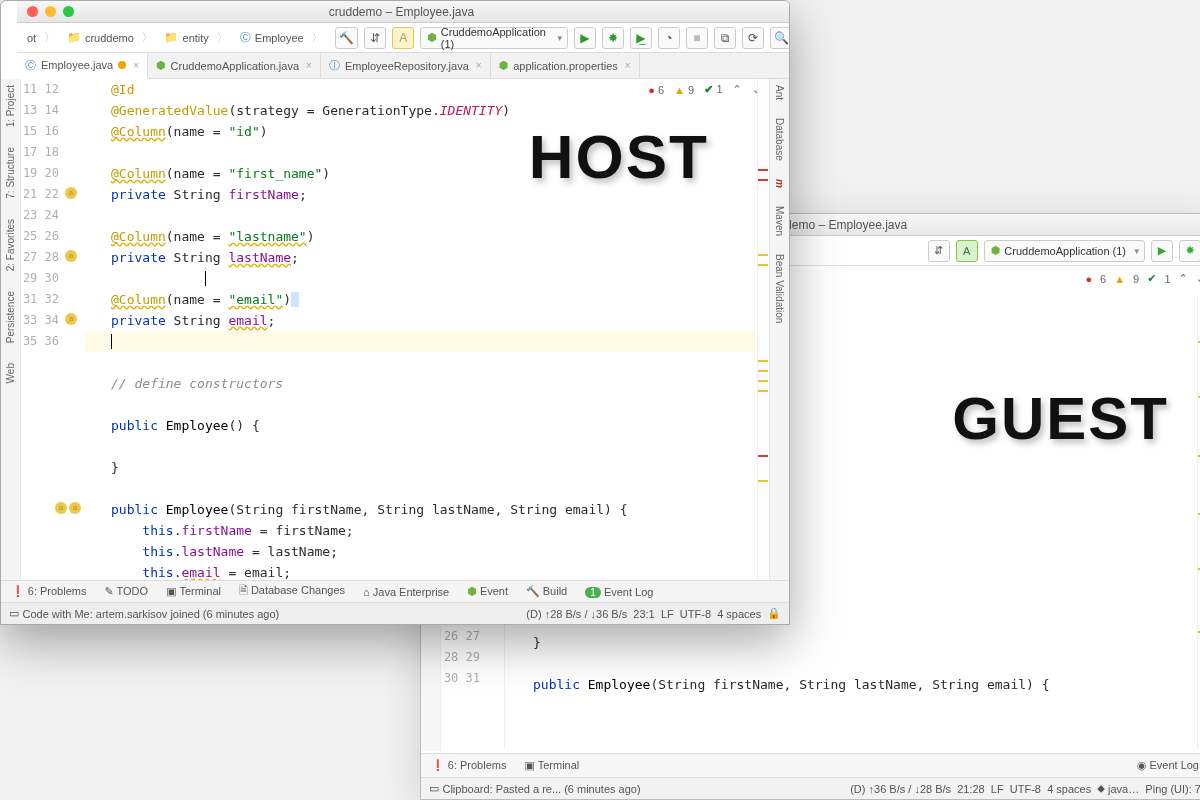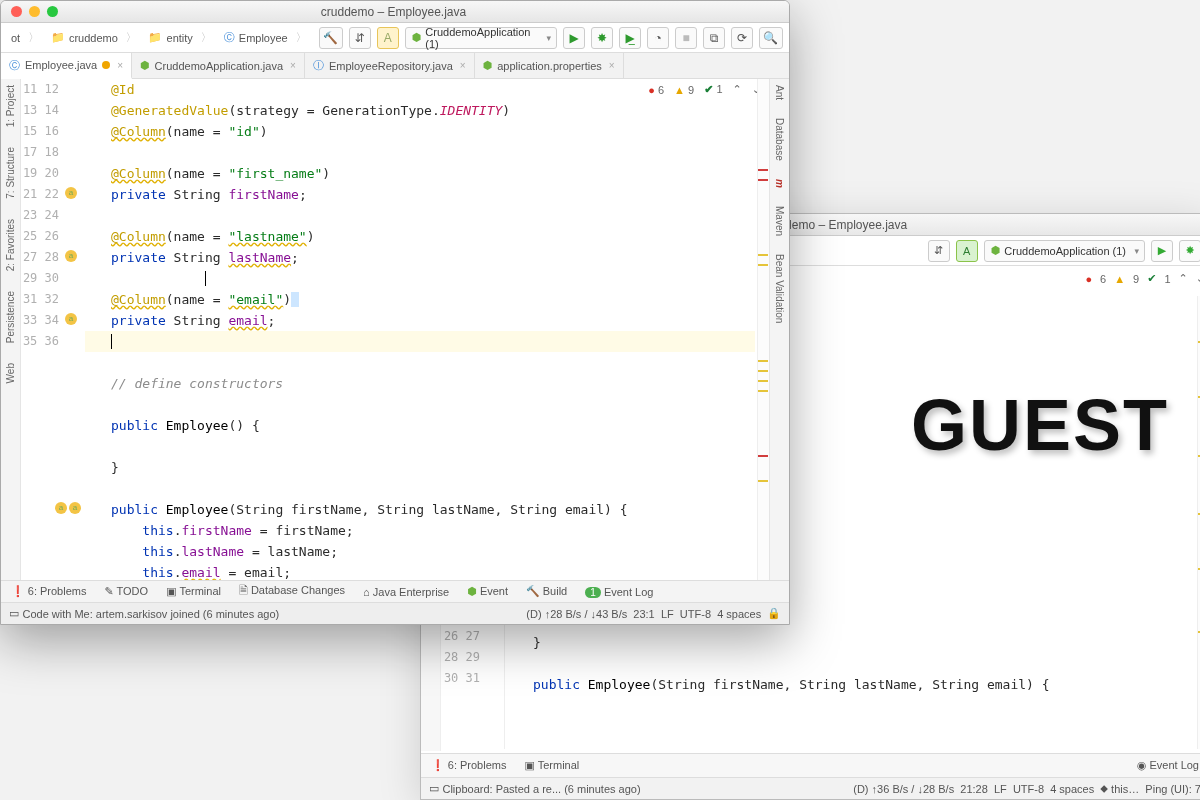--- a/index.html
+++ b/index.html
@@ -59,21 +59,21 @@
 .guest .code {
   position: absolute; left: 48px; right: 0; top: 0; bottom: 0;
   white-space: pre; color: #2b2b2b;
 }
 .guest .insp {
   position: absolute; right: 4px; top: 58px; font-size: 11px; color: #666;
   display:flex; gap:8px; align-items:center;
 }
 .guest-label {
   position: absolute; right: 40px; top: 170px;
-  font-size: 72px; font-weight: 800; color: #111;
+  font-size: 60px; font-weight: 800; color: #111;
   text-shadow: 3px 4px 6px rgba(0,0,0,.25);
   letter-spacing: 2px;
 }
 .guest .errstripe {
   position: absolute; right: 0; top: 82px; bottom: 50px; width: 12px;
 }
 .guest .errstripe i { position:absolute; right:1px; width:10px; height:2px; background:#e5c43a; }
 
 
 .guest .toolrow {
@@ -99,20 +99,21 @@
 
 .host {
   position: absolute;
   left: 0; top: 0;
   width: 790px; height: 625px;
   background: #fff;
   border: 1px solid #aaa;
   border-radius: 6px 6px 0 0;
   box-shadow: 0 16px 50px rgba(0,0,0,.35);
   overflow: hidden;
+  padding-left: 16px;
 }
 .host .titlebar {
   height: 22px; background: linear-gradient(#f7f7f7,#e6e6e6);
   border-bottom: 1px solid #ccc;
   display:flex; align-items:center;
 }
 .traffic { display:flex; gap:7px; padding-left:10px; }
 .traffic b { width:11px; height:11px; border-radius:50%; display:block; }
 .tl-r{background:#ff5f57;} .tl-y{background:#febc2e;} .tl-g{background:#28c840;}
 .host .titlebar .title { flex:1; text-align:center; font-size:12px; color:#555; }
@@ -339,21 +340,21 @@
   <div class="status2">
     <span>▭</span>&nbsp;
     <span>Clipboard: Pasted a re... (6 minutes ago)</span>
     <span class="spacer"></span>
     <span>(D) ↑36 B/s / ↓28 B/s</span>&nbsp;&nbsp;
     <span>21:28</span>&nbsp;&nbsp;
     <span>LF</span>&nbsp;&nbsp;
     <span>UTF-8</span>&nbsp;&nbsp;
     <span>4 spaces</span>&nbsp;&nbsp;
     <span>⬥</span>&nbsp;
-    <span>this…</span>&nbsp;&nbsp;
+    <span>java…</span>&nbsp;&nbsp;
     <span>Ping (UI): 7</span>
   </div>
 </div>
 
 <div class="host">
   <div class="titlebar">
     <div class="traffic">
       <b class="tl-r"></b>
       <b class="tl-y"></b>
       <b class="tl-g"></b>
@@ -511,35 +512,36 @@
         <i class="y" style="top:37%"></i>
       <i class="y" style="top:56%"></i>
         <i class="y" style="top:58%"></i>
       <i class="y" style="top:60%"></i>
         <i class="y" style="top:62%"></i>
       <i class="r" style="top:75%"></i>
         <i class="y" style="top:80%"></i>
     </div>
   </div>
 
+  <div class="host-label">HOST</div>
 
   <div class="toolrow">
     <span>❗ <span>6: Problems</span></span>
     <span>✎ <span>TODO</span></span>
     <span>▣ <span>Terminal</span></span>
     <span>🗎 <span>Database Changes</span></span>
     <span>⌂ <span>Java Enterprise</span></span>
     <span><span style="color:#6db33f;">⬢</span> <span>Event</span></span>
     <span>🔨 <span>Build</span></span>
     <span><span class="badge">1</span> <span>Event Log</span></span>
   </div>
   <div class="status">
     <span>▭</span>&nbsp;
     <span>Code with Me: artem.sarkisov joined (6 minutes ago)</span>
     <span class="spacer"></span>
-    <span>(D) ↑28 B/s / ↓43 B/s</span>&nbsp;&nbsp;
+    <span>(D) ↑28 B/s / ↓36 B/s</span>&nbsp;&nbsp;
     <span>23:1</span>&nbsp;&nbsp;
     <span>LF</span>&nbsp;&nbsp;
     <span>UTF-8</span>&nbsp;&nbsp;
     <span>4 spaces</span>&nbsp;&nbsp;
     <span>🔒</span>
   </div>
 </div>
 
 </body></html>

